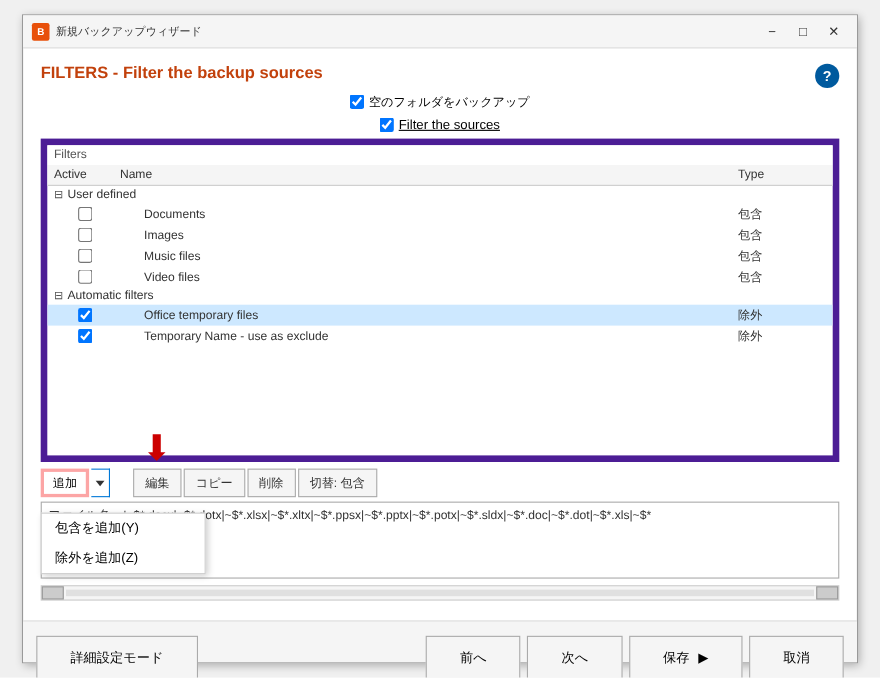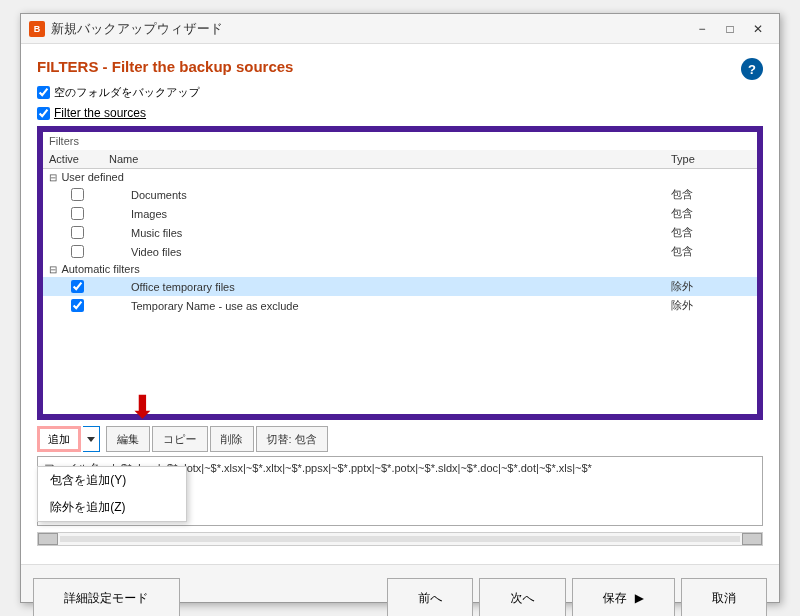--- a/index.html
+++ b/index.html
@@ -39,21 +39,21 @@
       border-radius: 2px;
       margin-right: 6px;
       display: flex;
       align-items: center;
       justify-content: center;
       color: white;
       font-size: 9px;
       font-weight: bold;
     }
     .titlebar-text {
-      font-size: 13px;
+      font-size: 10px;
       color: #333;
       flex: 1;
     }
     .titlebar-buttons {
       display: flex;
       gap: 2px;
     }
     .titlebar-btn {
       width: 26px;
       height: 22px;
@@ -98,20 +98,21 @@
     }
     .header-area {
       position: relative;
     }
     .checkbox-row {
       display: flex;
       align-items: center;
       margin-bottom: 6px;
       gap: 4px;
       font-size: 11px;
+      justify-content: center;
     }
     .checkbox-row input[type=checkbox] {
       width: 13px;
       height: 13px;
       cursor: pointer;
     }
     .filter-sources-label {
       font-size: 12px;
       font-weight: normal;
       text-decoration: underline;
@@ -387,21 +388,21 @@
       <div style="position:absolute; left:92px; top:-38px; font-size:32px; color:#cc0000; pointer-events:none;">⬇</div>
       <button class="btn-add" style="border:3px solid #fca5a5;">追加</button>
       <button class="btn-add-dropdown">
         <span class="arrow-down"></span>
       </button>
 
       <div class="dropdown-menu">
         <div class="dropdown-item">包含を追加(Y)</div>
         <div class="dropdown-item">除外を追加(Z)</div>
       </div>
-      <button class="btn" style="margin-left:4px;">編集</button>
+      <button class="btn" style="margin-left:19px;">編集</button>
       <button class="btn">コピー</button>
       <button class="btn">削除</button>
       <button class="btn">切替: 包含</button>
     </div>
 
     <div class="text-area-box">
       <div class="text-area-inner">ファイル名 = '~$*.docx|~$*.dotx|~$*.xlsx|~$*.xltx|~$*.ppsx|~$*.pptx|~$*.potx|~$*.sldx|~$*.doc|~$*.dot|~$*.xls|~$*</div>
     </div>
 
     <div style="display:flex; align-items:center; height:14px; border:1px solid #ccc; background:#f5f5f5; margin-bottom:4px;">

